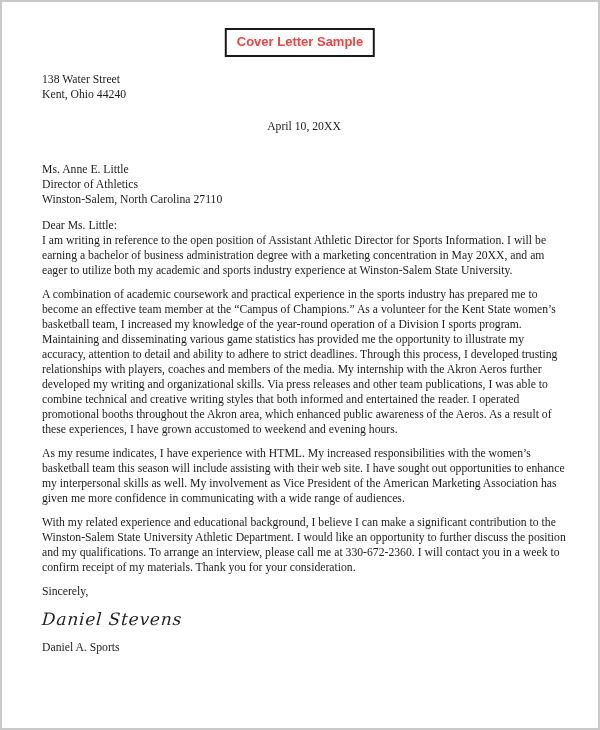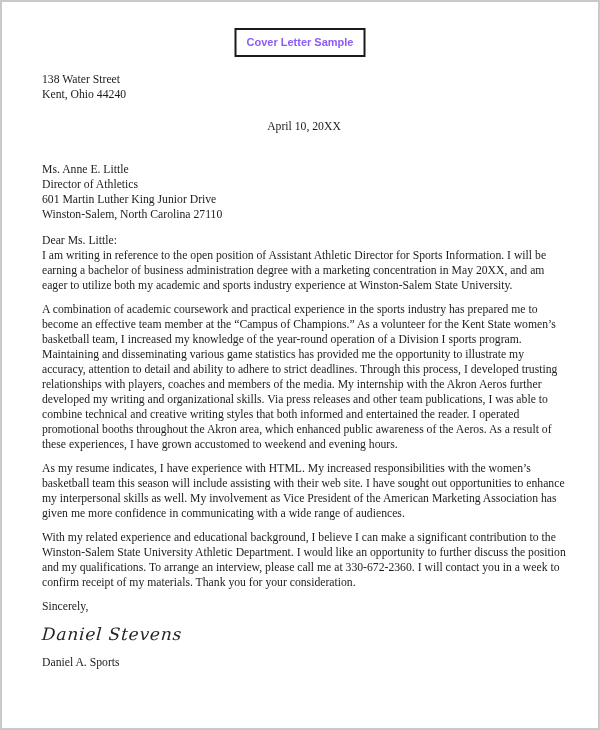--- a/index.html
+++ b/index.html
@@ -20,24 +20,24 @@
   }
   .title-box {
     position: absolute;
     top: 26px;
     left: 50%;
     transform: translateX(-50%);
     border: 2px solid #1a1a1a;
     padding: 5px 10px 6px 10px;
     font-family: "Liberation Sans", "DejaVu Sans", sans-serif;
     font-weight: bold;
-    font-size: 11px;
+    font-size: 13px;
     line-height: 14px;
     white-space: nowrap;
-    color: #8b5cf6;
+    color: #ef4444;
     background: #ffffff;
   }
   .letter {
     position: absolute;
     top: 0;
     left: 40px;
     width: 524px;
     padding-top: 70px;
     font-size: 11.7px;
     line-height: 15px;
@@ -82,21 +82,20 @@
     <div class="sender-block">
       <span class="line">138 Water Street</span>
       <span class="line">Kent, Ohio 44240</span>
     </div>
 
     <span class="line date-line">April 10, 20XX</span>
 
     <div class="recipient-block">
       <span class="line">Ms. Anne E. Little</span>
       <span class="line">Director of Athletics</span>
-      <span class="line">601 Martin Luther King Junior Drive</span>
       <span class="line">Winston-Salem, North Carolina 27110</span>
     </div>
 
     <span class="line salutation-line">Dear Ms. Little:</span>
 
     <p class="first-para">I am writing in reference to the open position of Assistant Athletic Director for Sports Information. I will be earning a bachelor of business administration degree with a marketing concentration in May 20XX, and am eager to utilize both my academic and sports industry experience at Winston-Salem State University.</p>
     <p>A combination of academic coursework and practical experience in the sports industry has prepared me to become an effective team member at the “Campus of Champions.” As a volunteer for the Kent State women’s basketball team, I increased my knowledge of the year-round operation of a Division I sports program. Maintaining and disseminating various game statistics has provided me the opportunity to illustrate my accuracy, attention to detail and ability to adhere to strict deadlines. Through this process, I developed trusting relationships with players, coaches and members of the media. My internship with the Akron Aeros further developed my writing and organizational skills. Via press releases and other team publications, I was able to combine technical and creative writing styles that both informed and entertained the reader.  I operated promotional booths throughout the Akron area, which enhanced public awareness of the Aeros. As a result of these experiences, I have grown accustomed to weekend and evening hours.</p>
     <p>As my resume indicates, I have experience with HTML. My increased responsibilities with the women’s basketball team this season will include assisting with their web site. I have sought out opportunities to enhance my interpersonal skills as well. My involvement as Vice President of the American Marketing Association has given me more confidence in communicating with a wide range of audiences.</p>
     <p>With my related experience and educational background, I believe I can make a significant contribution to the Winston-Salem State University Athletic Department. I would like an opportunity to further discuss the position and my qualifications. To arrange an interview, please call me at 330-672-2360. I will contact you in a week to confirm receipt of my materials. Thank you for your consideration.</p>
 

